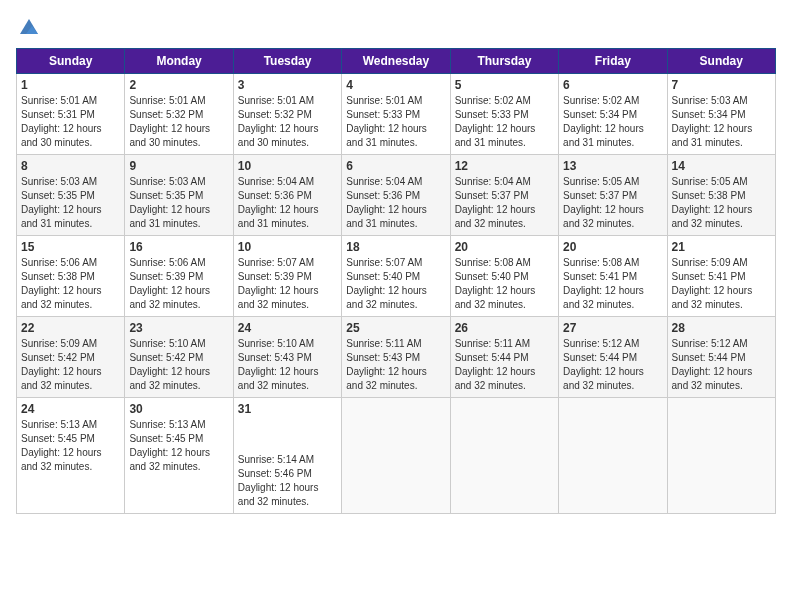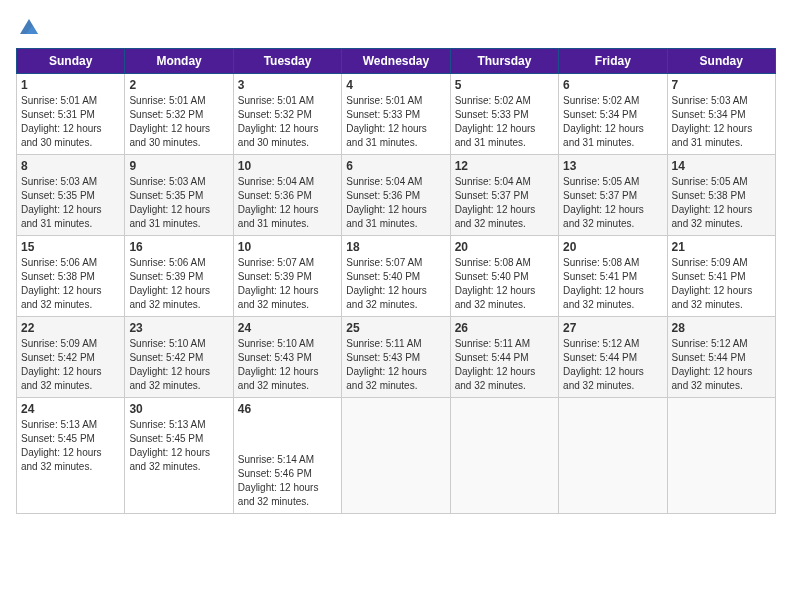--- a/index.html
+++ b/index.html
@@ -343,21 +343,21 @@
 and 32 minutes.</div>
           </td>
           <td>
             <span class="day-num">30</span>
             <div class="day-info" style="white-space: pre-line;">Sunrise: 5:13 AM
 Sunset: 5:45 PM
 Daylight: 12 hours
 and 32 minutes.</div>
           </td>
           <td>
-            <span class="day-num">46</span>
+            <span class="day-num">31</span>
             <div class="day-info" style="white-space: pre-line; margin-top: 37px;">Sunrise: 5:14 AM
 Sunset: 5:46 PM
 Daylight: 12 hours
 and 32 minutes.</div>
           </td>
           <td class="empty-cell"></td>
           <td class="empty-cell"></td>
           <td class="empty-cell"></td>
           <td class="empty-cell"></td>
         </tr>

